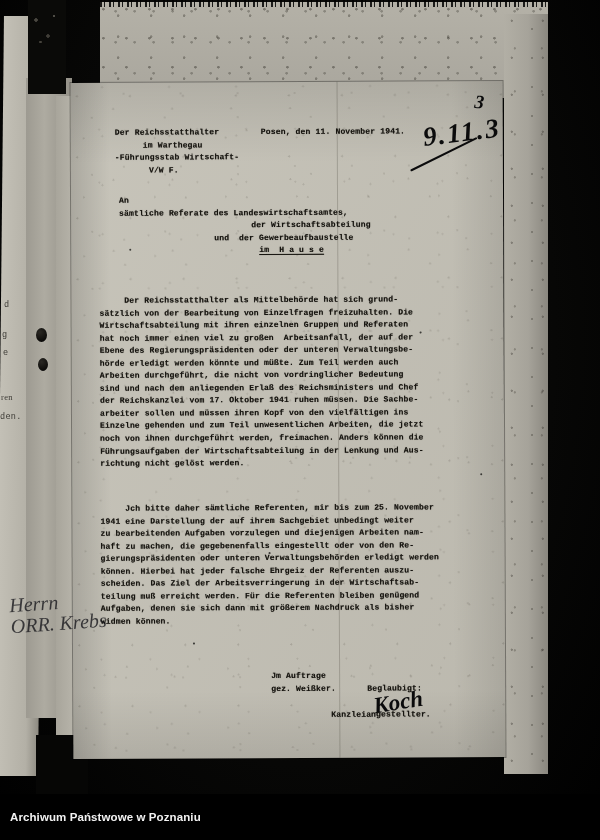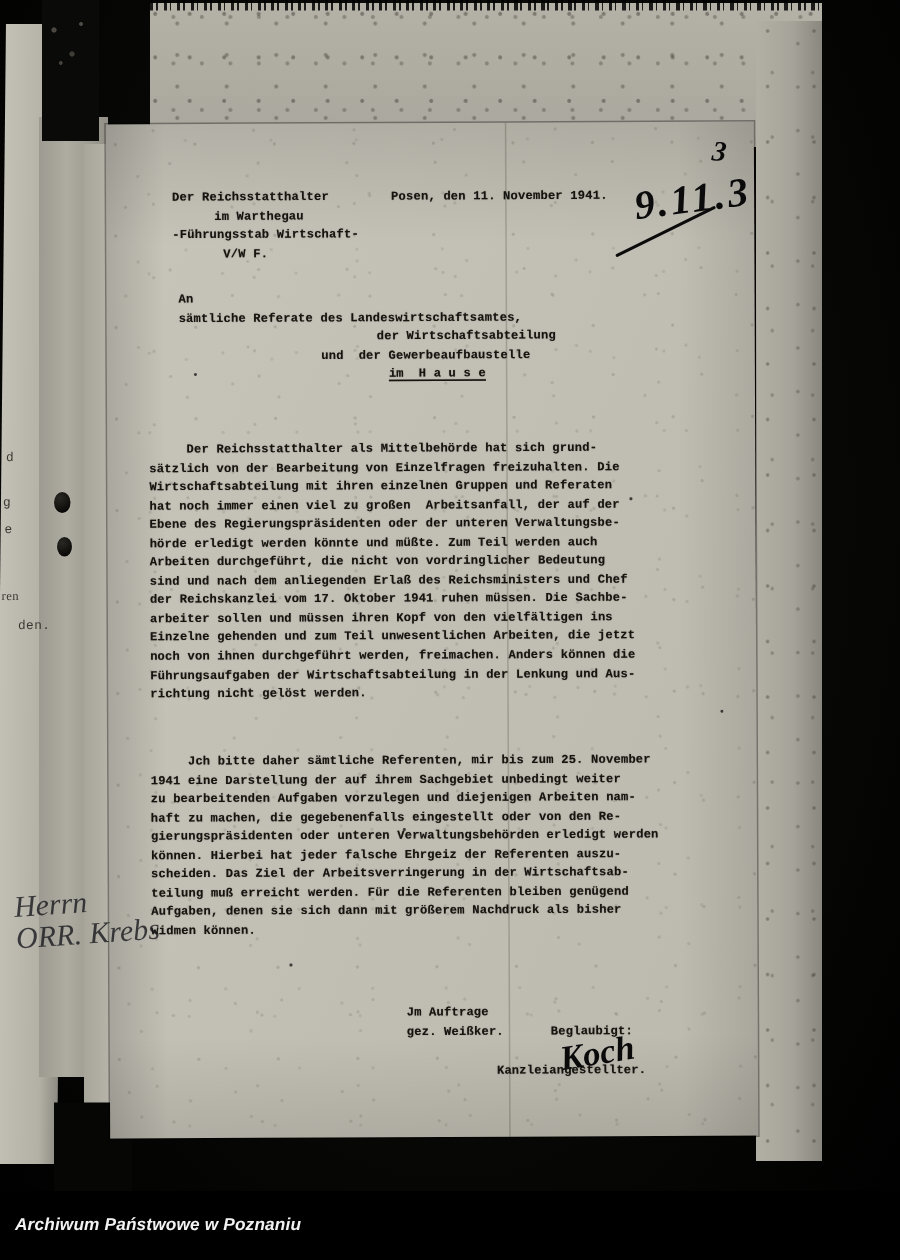--- a/index.html
+++ b/index.html
@@ -270,21 +270,20 @@
     background: #000;
     display: flex;
     align-items: center;
   }
   .footer .caption {
     color: #f2f2f2;
     font-size: 11.5px;
     font-weight: bold;
     padding-left: 10px;
     letter-spacing: .1px;
-    font-style: italic;
   }
 </style>
 </head>
 <body>
 
 <div id="scan">
 
   <div class="bed"></div>
 
   <div class="top-backing">
@@ -299,21 +298,21 @@
   <div class="under-sheet under-b"></div>
   <div class="under-sheet under-c"></div>
   <div class="under-dark-block"></div>
   <div class="under-speckle"></div>
   <div class="under-dark-block2"></div>
 
   <div class="frag" style="left:4px; top:300px;">d</div>
   <div class="frag" style="left:2px; top:330px;">g</div>
   <div class="frag" style="left:3px; top:348px;">e</div>
   <div class="frag" style="left:1px; top:392px;font-family:Liberation Serif, serif;">ren</div>
-  <div class="frag" style="left:12px; top:412px;text-align:right;">den.</div>
+  <div class="frag" style="left:0px; top:412px;text-align:right;">den.</div>
 
   <div class="punch" style="left:36px; top:328px; width:11px; height:14px;"></div>
   <div class="punch" style="left:38px; top:358px; width:10px; height:13px;"></div>
 
   <div class="page">
 
     <div class="crease" style="left:266px;"></div>
 
     <div class="typed letterhead b"><span>Der Reichsstatthalter</span>
 <span style="padding-left:28px;">im Warthegau</span>

